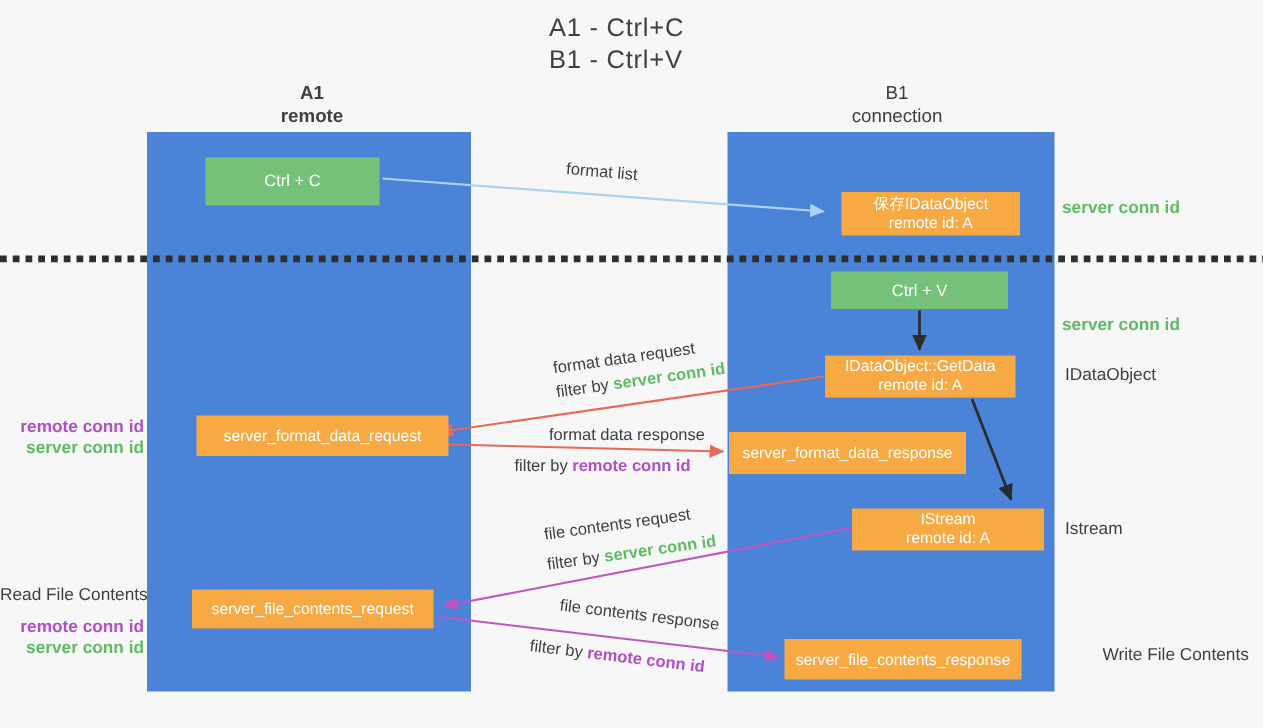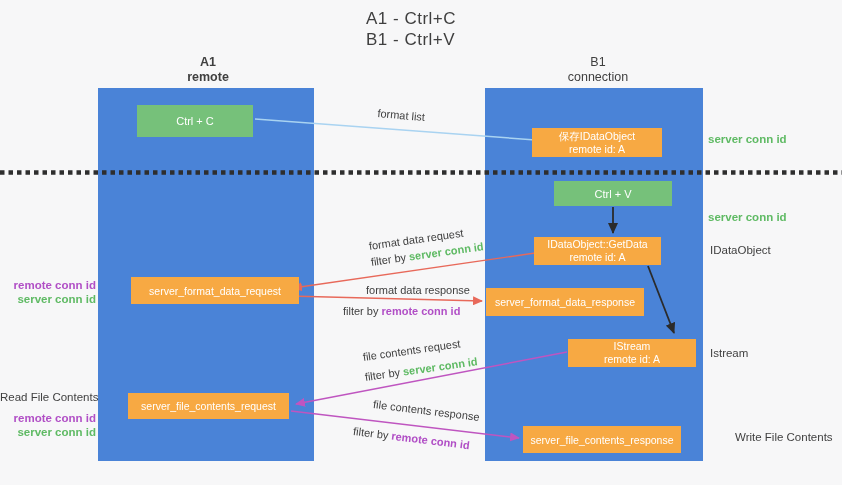--- a/index.html
+++ b/index.html
@@ -79,28 +79,28 @@
     <div>remote</div>
   </div>
   <div class="col-header" style="left:489px; top:55px; width:218px;">
     <div>B1</div>
     <div>connection</div>
   </div>
 
   <div class="box green" style="left:137px; top:105px; width:116px; height:32px;">
     <div>Ctrl + C</div>
   </div>
-  <div class="box orange" style="left:532px; top:128px; width:130px; height:29px;justify-content:center;">
+  <div class="box orange" style="left:561px; top:128px; width:119px; height:29px;justify-content:center;">
     <div class="l2">保存IDataObject</div>
     <div class="l2">remote id: A</div>
   </div>
   <div class="box green" style="left:554px; top:181px; width:118px; height:25px;">
     <div>Ctrl + V</div>
   </div>
-  <div class="box orange" style="left:534px; top:237px; width:127px; height:28px;">
+  <div class="box orange" style="left:550px; top:237px; width:127px; height:28px;">
     <div class="l2">IDataObject::GetData</div>
     <div class="l2">remote id: A</div>
   </div>
   <div class="box orange" style="left:131px; top:277px; width:168px; height:27px;">
     <div>server_format_data_request</div>
   </div>
   <div class="box orange" style="left:486px; top:288px; width:158px; height:28px;">
     <div>server_format_data_response</div>
   </div>
   <div class="box orange" style="left:568px; top:339px; width:128px; height:28px;">

